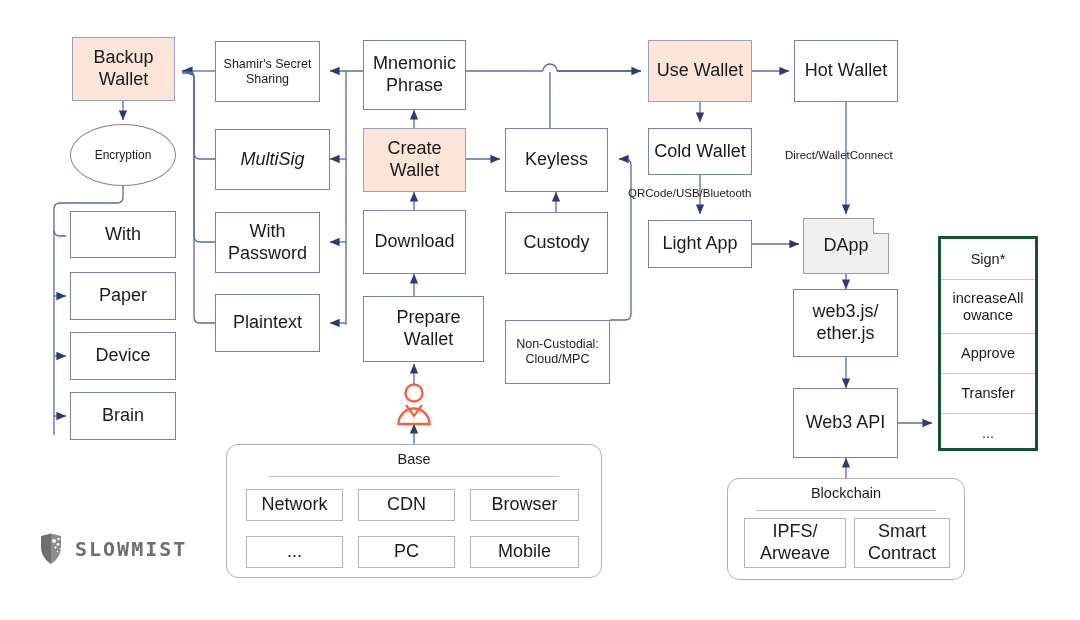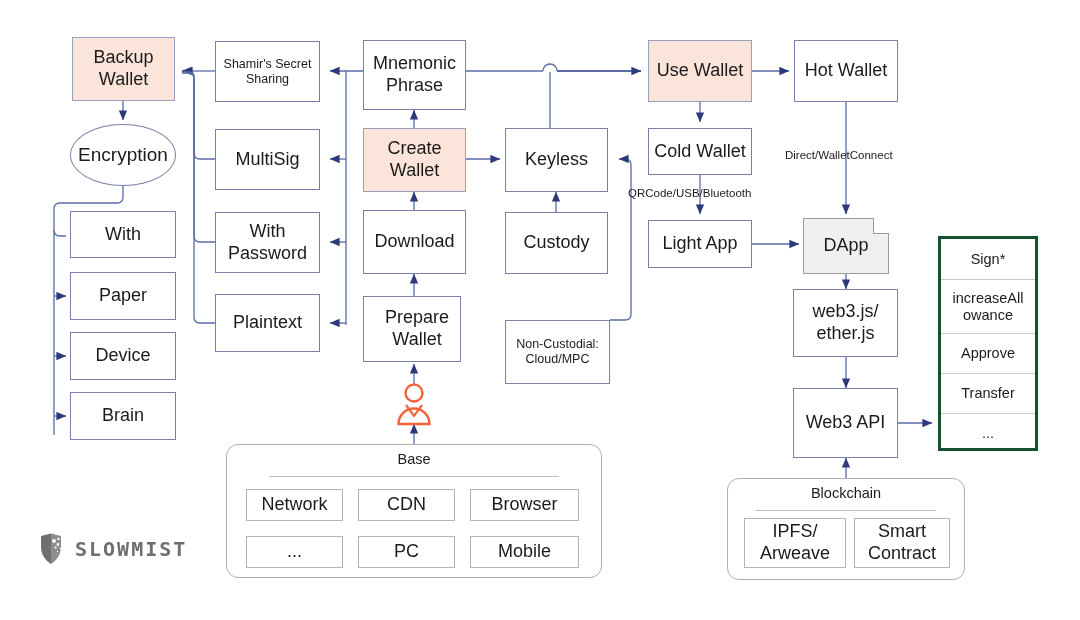--- a/index.html
+++ b/index.html
@@ -8,21 +8,21 @@
   svg#wires{position:absolute;left:0;top:0;width:1080px;height:620px;pointer-events:none;}
   .node{position:absolute;box-sizing:border-box;border:1px solid #7a82ab;background:#ffffff;
         display:flex;align-items:center;justify-content:center;text-align:center;
         font-size:18px;color:#1b1b1b;line-height:1.2;padding:2px 4px;z-index:3;}
   .node.hl{background:#fbe4da;border-color:#9aa0bf;}
   .node.shaded{background:#f0f0f0;border-color:#9b9b9b;}
   .node.gray{border-color:#b4b4b4;}
   .node.small{font-size:12.5px;}
   .ellipse{position:absolute;box-sizing:border-box;border:1px solid #7a82ab;background:#fff;
            border-radius:50%;display:flex;align-items:center;justify-content:center;
-           font-size:19px;color:#1b1b1b;z-index:3;}
+           font-size:12px;color:#1b1b1b;z-index:3;}
   .group{position:absolute;box-sizing:border-box;border:1px solid #b0b0b0;border-radius:12px;
          background:#ffffff;z-index:2;}
   .group-title{position:absolute;left:0;right:0;top:6px;text-align:center;font-size:14.5px;color:#1b1b1b;}
   .group-rule{position:absolute;height:1px;background:#bdbdbd;}
   .listbox{position:absolute;box-sizing:border-box;border:3px solid #14532d;background:#fff;z-index:3;}
   .listrow{box-sizing:border-box;display:flex;align-items:center;justify-content:center;
            text-align:center;font-size:14.5px;color:#1b1b1b;border-bottom:1px solid #c9c9c9;line-height:1.15;}
   .listrow:last-child{border-bottom:none;}
   .edge-label{position:absolute;font-size:11.5px;color:#1b1b1b;white-space:nowrap;z-index:4;}
   .actor{position:absolute;z-index:4;}
@@ -126,40 +126,40 @@
   <div class="node" style="left:70px;top:332px;width:106px;height:48px;">
     <span>Device</span>
   </div>
   <div class="node" style="left:70px;top:392px;width:106px;height:48px;">
     <span>Brain</span>
   </div>
 
   <div class="node small" style="left:215px;top:41px;width:105px;height:61px;">
     <span>Shamir's Secret Sharing</span>
   </div>
-  <div class="node" style="left:215px;top:129px;width:105px;height:61px;">
+  <div class="node" style="left:215px;top:129px;width:115px;height:61px;font-style:italic;">
     <span>MultiSig</span>
   </div>
   <div class="node" style="left:215px;top:212px;width:105px;height:61px;">
     <span>With Password</span>
   </div>
   <div class="node" style="left:215px;top:294px;width:105px;height:58px;">
     <span>Plaintext</span>
   </div>
 
   <div class="node" style="left:363px;top:40px;width:103px;height:70px;">
     <span>Mnemonic Phrase</span>
   </div>
   <div class="node hl" style="left:363px;top:128px;width:103px;height:64px;">
     <span>Create Wallet</span>
   </div>
   <div class="node" style="left:363px;top:210px;width:103px;height:64px;">
     <span>Download</span>
   </div>
-  <div class="node" style="left:363px;top:296px;width:98px;height:66px;padding-left:14px;">
+  <div class="node" style="left:363px;top:296px;width:121px;height:66px;padding-left:14px;">
     <span>Prepare Wallet</span>
   </div>
 
   <div class="node" style="left:505px;top:128px;width:103px;height:64px;">
     <span>Keyless</span>
   </div>
   <div class="node" style="left:505px;top:212px;width:103px;height:62px;">
     <span>Custody</span>
   </div>
   <div class="node small" style="left:505px;top:292px;width:105px;height:64px;margin-top:28px;">

